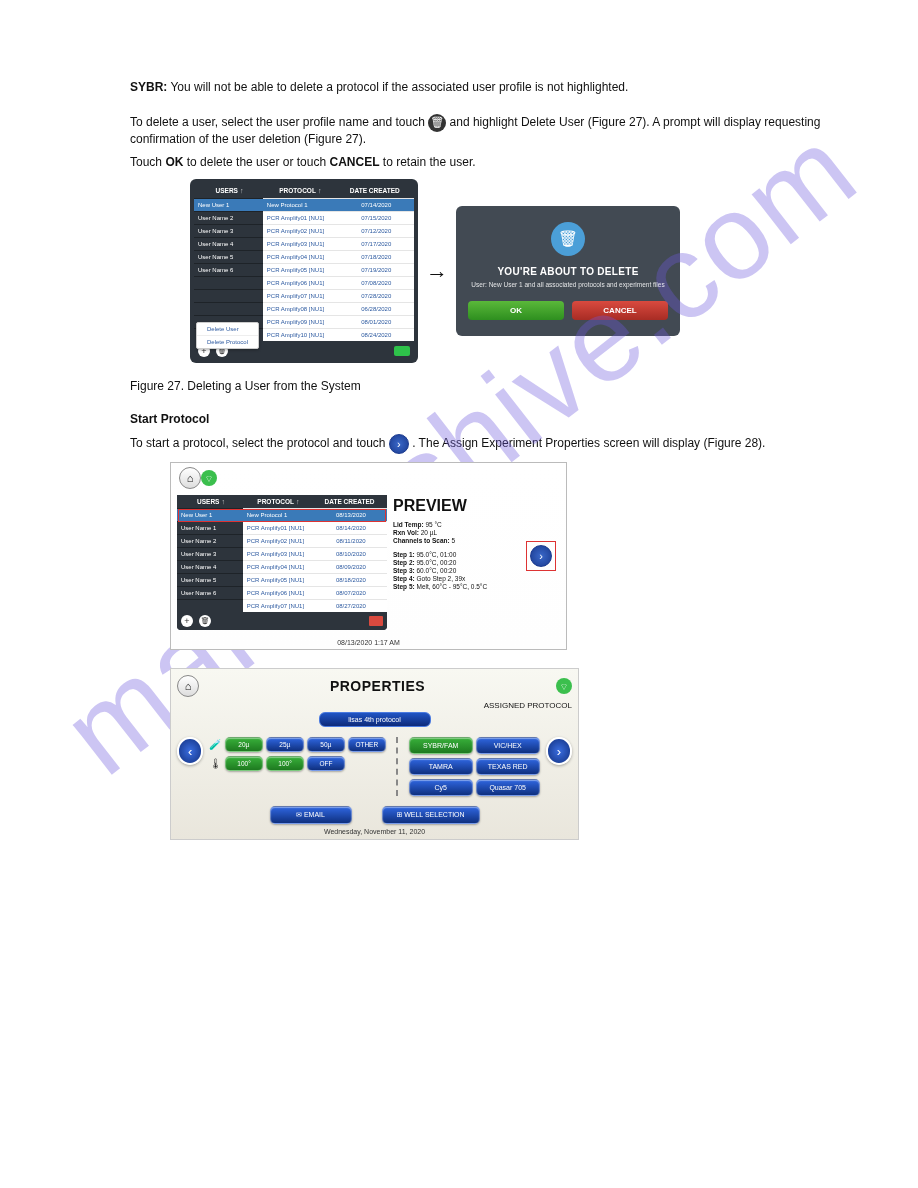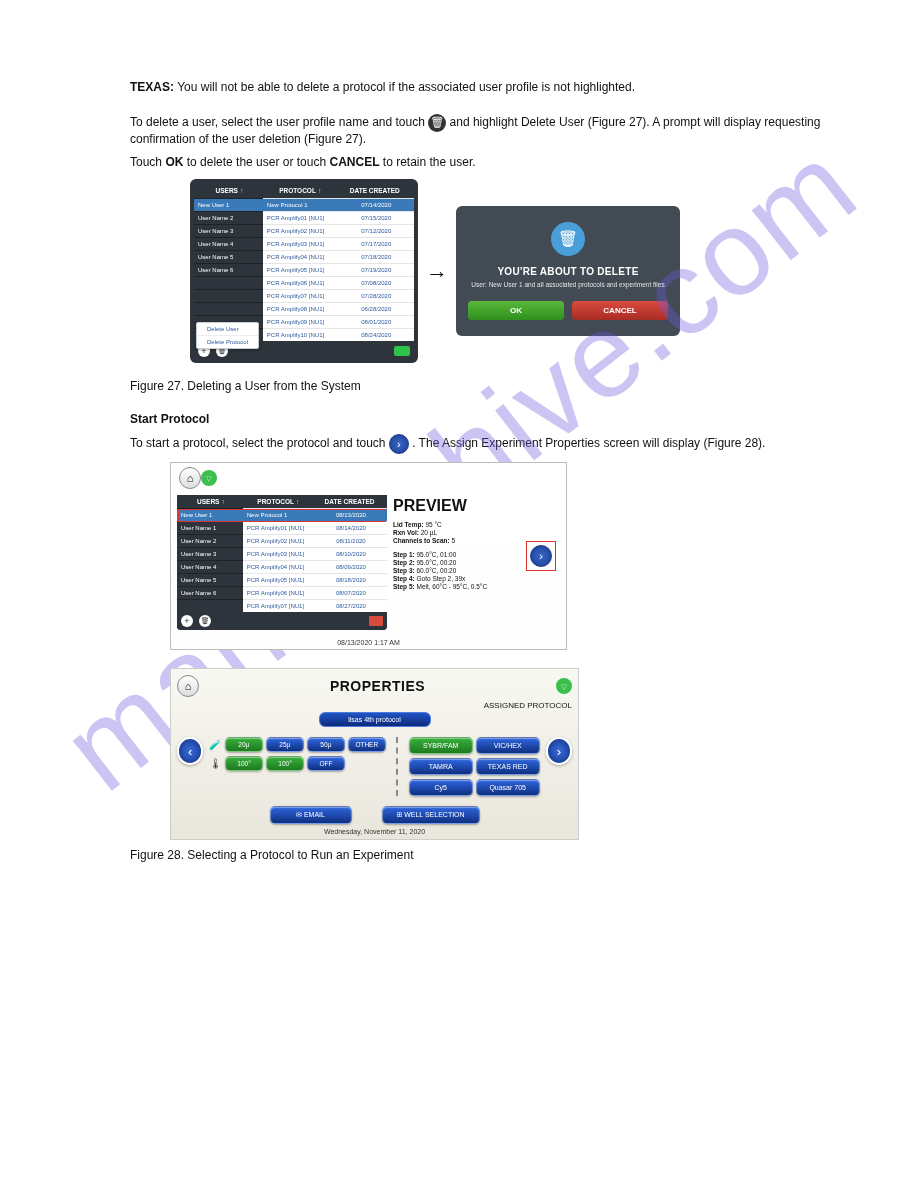--- a/index.html
+++ b/index.html
@@ -115,21 +115,21 @@
   .bottom-btns { display:flex; justify-content:center; gap:30px; margin:10px 0 4px; }
   .prop-ts { text-align:center; font-size:7px; color:#333; }
 </style>
 </head>
 <body>
 
 <div class="page">
   <div class="watermark">manualshive.com</div>
 
   <p class="note">
-    <b>TEXAS:</b>
+    <b>SYBR:</b>
     <span>You will not be able to delete a protocol if the associated user profile is not highlighted.</span>
   </p>
 
   <p>
     <span>To delete a user, select the user profile name and touch</span>
     <span class="icon-inline">🗑</span>
     <span>and highlight Delete User (Figure 27). A prompt will display requesting confirmation of the user deletion (Figure 27).</span>
   </p>
 
   <p>
@@ -382,14 +382,13 @@
       <div class="navcirc">›</div>
     </div>
 
     <div class="bottom-btns">
       <div class="pill blue bigblue" style="min-width:64px;">✉ EMAIL</div>
       <div class="pill blue bigblue" style="min-width:80px;">⊞ WELL SELECTION</div>
     </div>
     <div class="prop-ts">Wednesday, November 11, 2020</div>
   </div>
 
-  <p style="margin-top:8px;">Figure 28. Selecting a Protocol to Run an Experiment</p>
 </div>
 
 </body></html>

